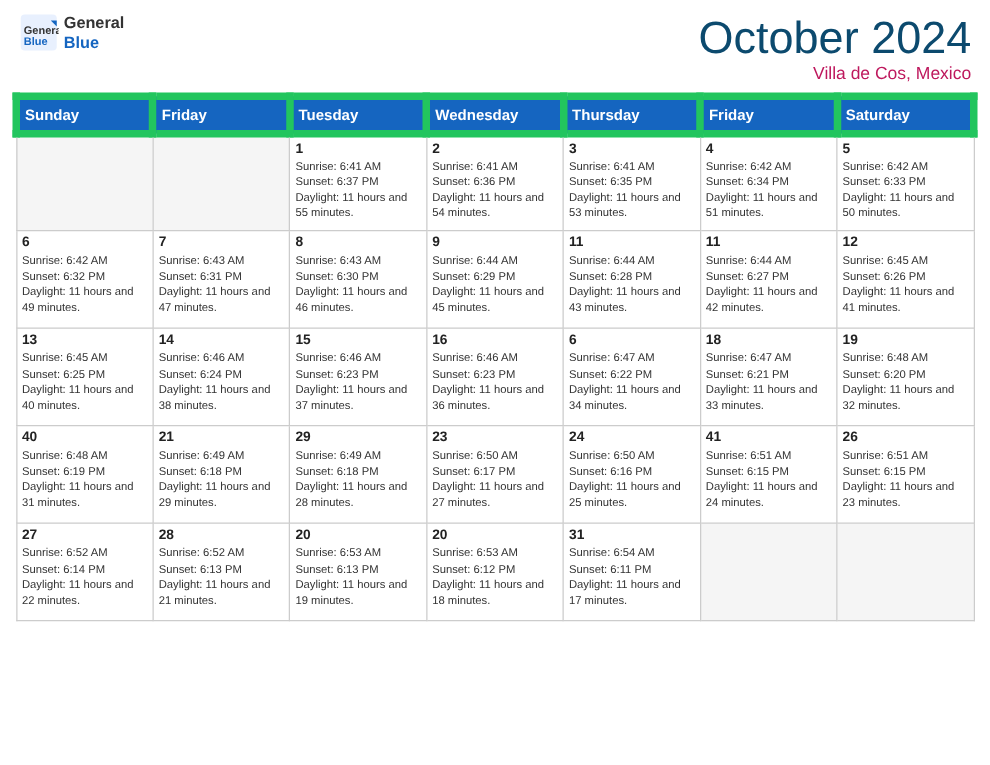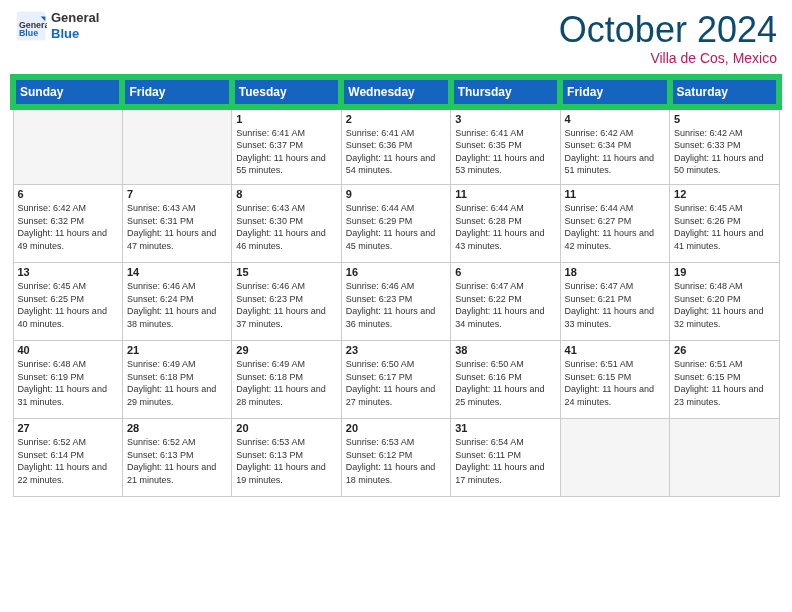--- a/index.html
+++ b/index.html
@@ -256,21 +256,21 @@
           Sunrise: 6:49 AM<br>Sunset: 6:18 PM<br>Daylight: 11 hours and 28 minutes.
         </div>
         </td>
         <td>
           <span class="day-number">23</span>
         <div class="day-info">
           Sunrise: 6:50 AM<br>Sunset: 6:17 PM<br>Daylight: 11 hours and 27 minutes.
         </div>
         </td>
         <td>
-          <span class="day-number">38</span>
+          <span class="day-number">24</span>
         <div class="day-info">
           Sunrise: 6:50 AM<br>Sunset: 6:16 PM<br>Daylight: 11 hours and 25 minutes.
         </div>
         </td>
         <td>
           <span class="day-number">41</span>
         <div class="day-info">
           Sunrise: 6:51 AM<br>Sunset: 6:15 PM<br>Daylight: 11 hours and 24 minutes.
         </div>
         </td>

